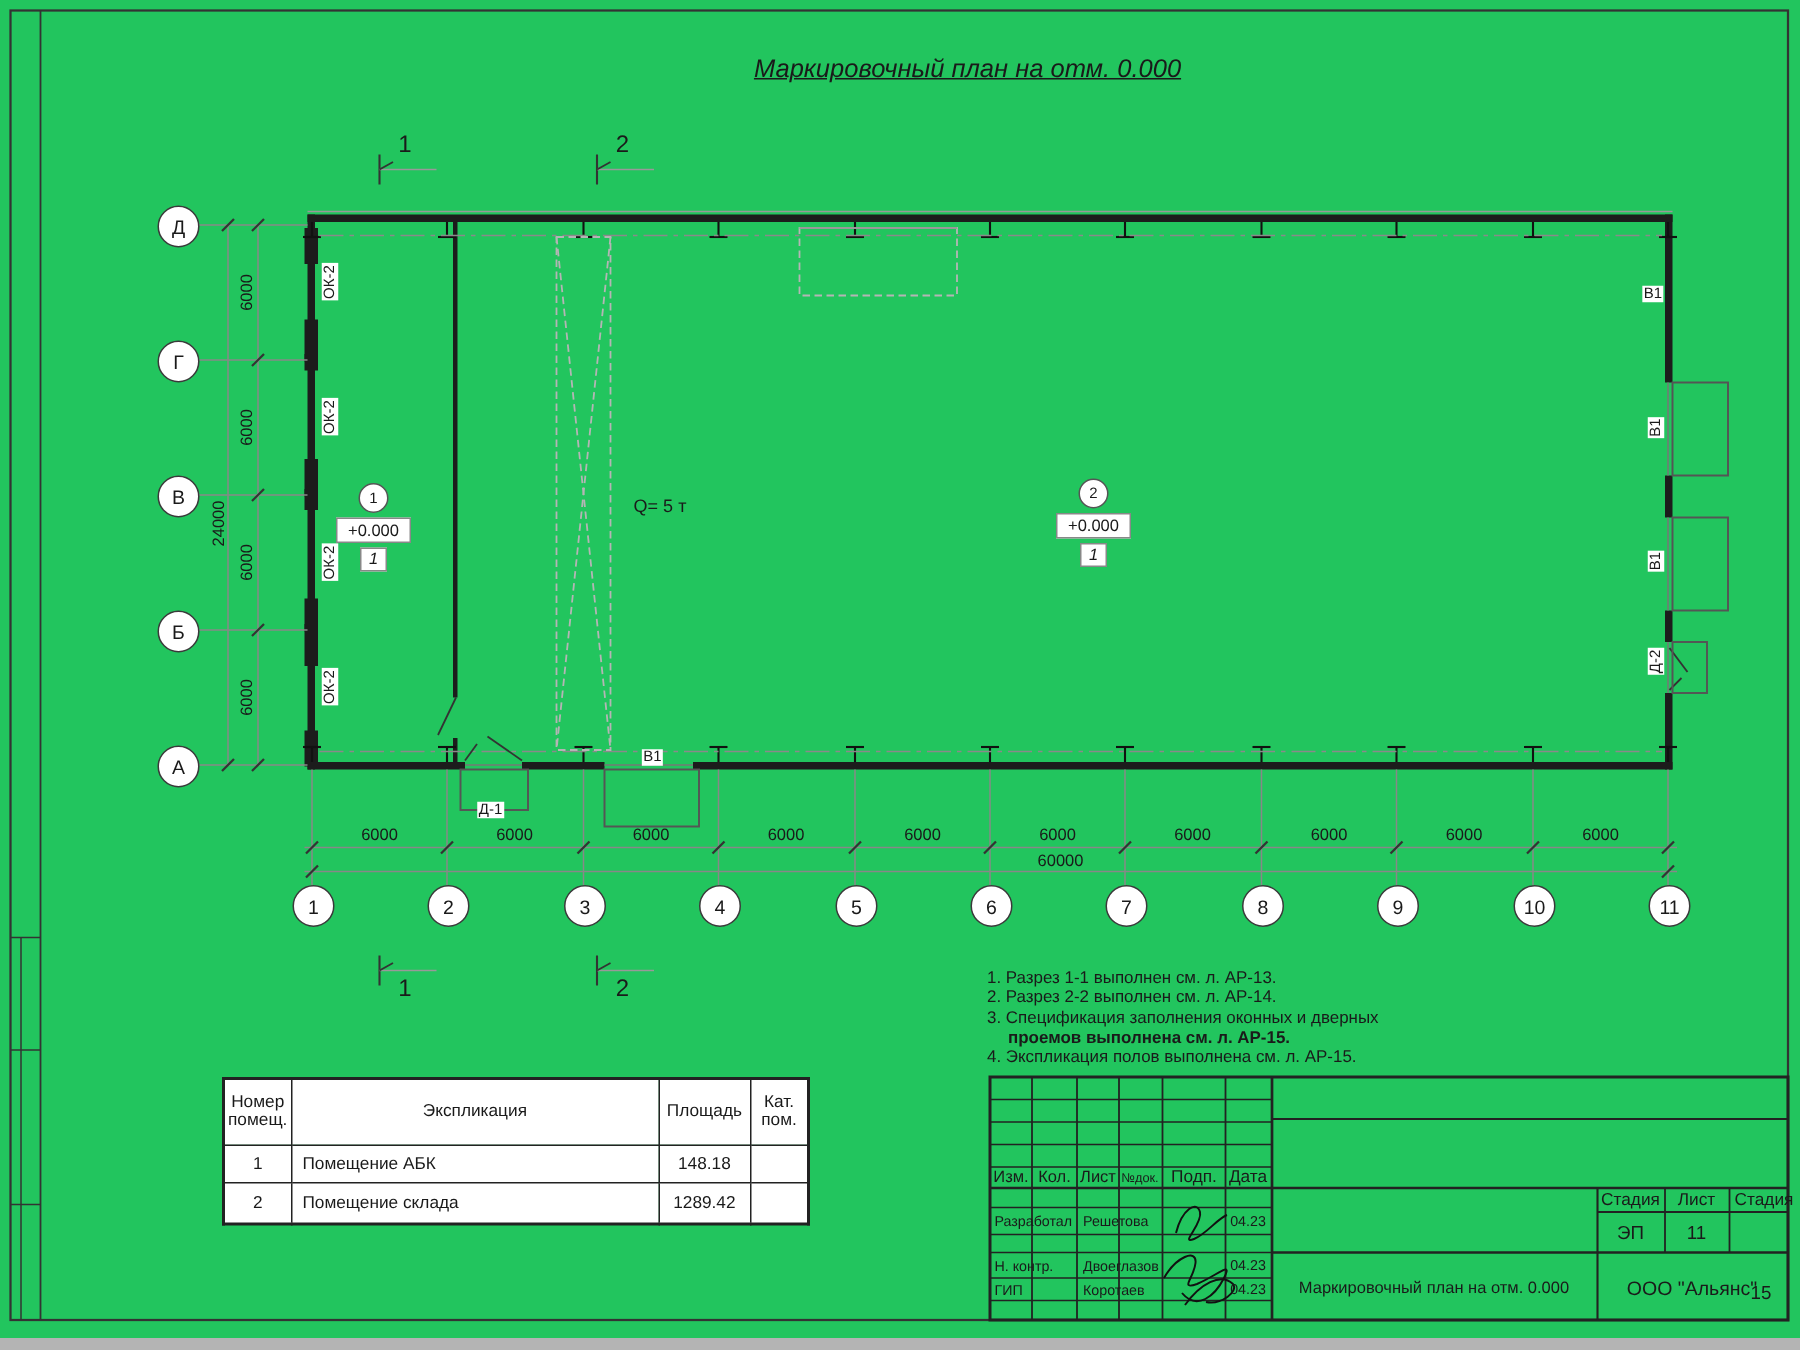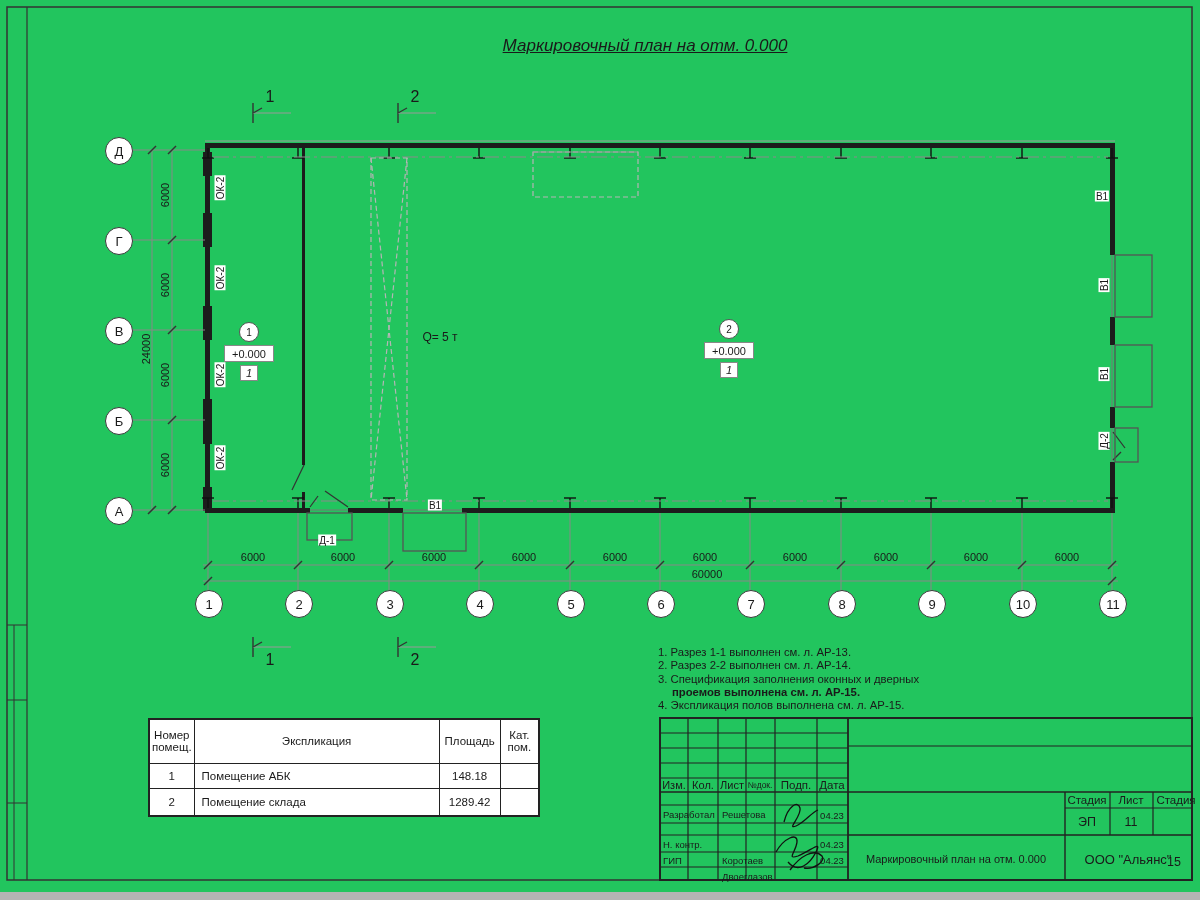--- a/index.html
+++ b/index.html
@@ -395,21 +395,21 @@
 <div class="lbl c tb" style="left:732px;top:785px;font-size:11px;">Лист</div>
 <div class="lbl c tb" style="left:760px;top:785px;font-size:8.5px;">№док.</div>
 <div class="lbl c tb" style="left:796px;top:785px;font-size:11.5px;">Подп.</div>
 <div class="lbl c tb" style="left:832px;top:785px;font-size:11.5px;">Дата</div>
 
 <div class="lbl tb" style="left:663px;top:809px;font-size:9.5px;">Разработал</div>
 <div class="lbl tb" style="left:722px;top:809px;font-size:9.5px;">Решетова</div>
 <div class="lbl c tb" style="left:832px;top:815px;font-size:9.5px;">04.23</div>
 
 <div class="lbl tb" style="left:663px;top:839px;font-size:9.5px;">Н. контр.</div>
-<div class="lbl tb" style="left:722px;top:839px;font-size:9.5px;margin-top:32px;">Двоеглазов</div>
+<div class="lbl tb" style="left:722px;top:839px;font-size:9.5px;">Двоеглазов</div>
 <div class="lbl c tb" style="left:832px;top:844px;font-size:9.5px;">04.23</div>
 
 <div class="lbl tb" style="left:663px;top:855px;font-size:9.5px;">ГИП</div>
 <div class="lbl tb" style="left:722px;top:855px;font-size:9.5px;">Коротаев</div>
 <div class="lbl c tb" style="left:832px;top:860px;font-size:9.5px;">04.23</div>
 
 <div class="lbl c tb" style="left:1087px;top:800px;font-size:11.5px;">Стадия</div>
 <div class="lbl c tb" style="left:1131px;top:800px;font-size:11.5px;">Лист</div>
 <div class="lbl c tb" style="left:1176px;top:800px;font-size:11.5px;">Стадия</div>
 <div class="lbl c tb" style="left:1087px;top:822px;font-size:12.5px;">ЭП</div>

